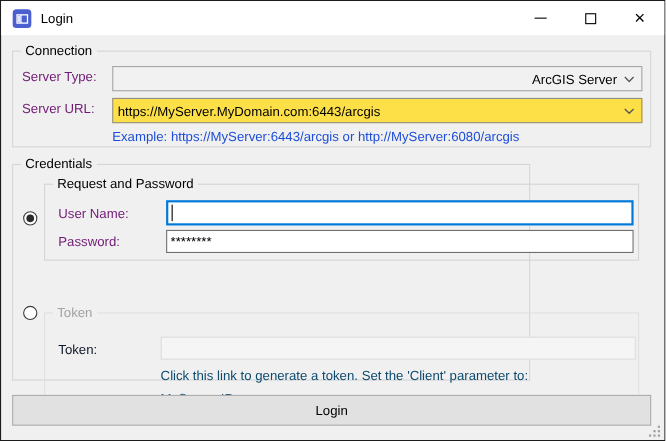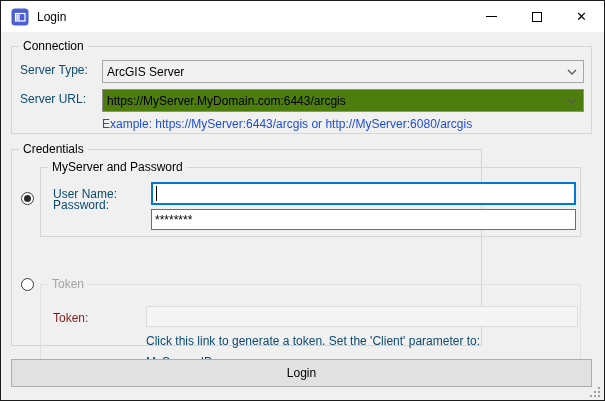--- a/index.html
+++ b/index.html
@@ -20,30 +20,30 @@
   .glyph-close { font-size:13px; line-height:13px; color:#000; }
   
   .groupbox { position:absolute; border:1px solid #d5d5d5; background:transparent; }
   .groupbox > .legend {
     position:absolute; top:-8px; left:7px; background:#f0f0f0; padding:0 4px;
     font-size:12px; color:#000; white-space:nowrap;
   }
   .groupbox.disabled { border-color:#e0e0e0;margin-top:32px; }
   .groupbox.disabled > .legend { color:#a3a3a3; }
   
-  .lbl { position:absolute; font-size:12px; color:#0c4a6e; white-space:nowrap; }
-  .lbl.disabled { color:#7f1d1d; }
+  .lbl { position:absolute; font-size:12px; color:#701a75; white-space:nowrap; }
+  .lbl.disabled { color:#0f172a; }
   .combo {
     position:absolute; height:23px; display:flex; align-items:center;
     border:1px solid #999999; padding-left:4px;
   }
   .combo .combo-value { flex:1 1 auto; font-size:12px; white-space:nowrap; overflow:hidden; }
   .combo .combo-arrow { flex:0 0 auto; width:22px; height:100%; display:flex; align-items:center; justify-content:center; }
   .combo.gray { background:#f1f1f1; border-color:#a6a6a6; }
-  .combo.white { background:#4d7c0f; border-color:#8f8f8f; }
+  .combo.white { background:#fde047; border-color:#8f8f8f; }
   .textbox {
     position:absolute; font-family:"Liberation Sans", sans-serif; font-size:12px;
     background:#fff; border:1px solid #6e6e6e; padding:0 3px; outline:none;
   }
   .textbox.focused { border:2px solid #0078d7; }
   .textbox.disabled { background:#f5f5f5; border:1px solid #dcdcdc; color:#a3a3a3; }
   .caret { position:absolute; width:1px; height:15px; background:#000; }
   .radio {
     position:absolute; width:13px; height:13px; border-radius:50%;
     border:1px solid #3c3c3c; background:#fff;
@@ -85,21 +85,21 @@
       <div class="win-btn">
           <span class="glyph-close">✕</span>
         </div>
     </div>
   </div>
 
   <div class="groupbox" style="left:10px; top:45px; width:581px; height:88px;">
     <span class="legend">Connection</span>
 
     <span class="lbl" style="left:8px; top:16px;">Server Type:</span>
-    <div class="combo gray" style="left:90px; top:13px; width:482px;">
+    <div class="combo gray" style="left:90px; top:13px; width:482px;text-align:right;">
       <span class="combo-value">ArcGIS Server</span>
       <span class="combo-arrow">
         <svg width="10" height="6" viewBox="0 0 10 6">
             <polyline points="1,1 5,5 9,1" fill="none" stroke="#5a5a5a" stroke-width="1.3"></polyline>
           </svg>
       </span>
     </div>
 
     <span class="lbl" style="left:8px; top:45px;">Server URL:</span>
     <div class="combo white" style="left:90px; top:42px; width:482px;">
@@ -113,27 +113,27 @@
 
     <span class="note" style="left:90px; top:70px;">Example: https://MyServer:6443/arcgis or http://MyServer:6080/arcgis</span>
   </div>
 
   <div class="groupbox" style="left:10px; top:148px; width:471px; height:197px;">
     <span class="legend">Credentials</span>
 
     <span class="radio selected" style="left:9px; top:42px;"></span>
 
     <div class="groupbox" style="left:28px; top:17px; width:541px; height:70px;">
-      <span class="legend">MyServer and Password</span>
+      <span class="legend">Request and Password</span>
 
       <span class="lbl" style="left:12px; top:19px;">User Name:</span>
       <input class="textbox focused" style="left: 110px; top: 14px; width: 425px; height: 23px;" value="">
       <span class="caret" style="left:115px; top:18px;"></span>
 
-      <span class="lbl" style="left:12px; top:30px;">Password:</span>
+      <span class="lbl" style="left:12px; top:45px;">Password:</span>
       <input class="textbox" style="left: 110px; top: 41px; width: 425px; height: 21px;" value="********">
     </div>
 
     <span class="radio" style="left:9px; top:128px;"></span>
 
     <div class="groupbox disabled" style="left:28px; top:102px; width:541px; height:82px;">
       <span class="legend">Token</span>
 
       <span class="lbl disabled" style="left:12px; top:26px;">Token:</span>
       <input class="textbox disabled" style="left: 105px; top: 21px; width: 432px; height: 21px;" disabled="" value="">

